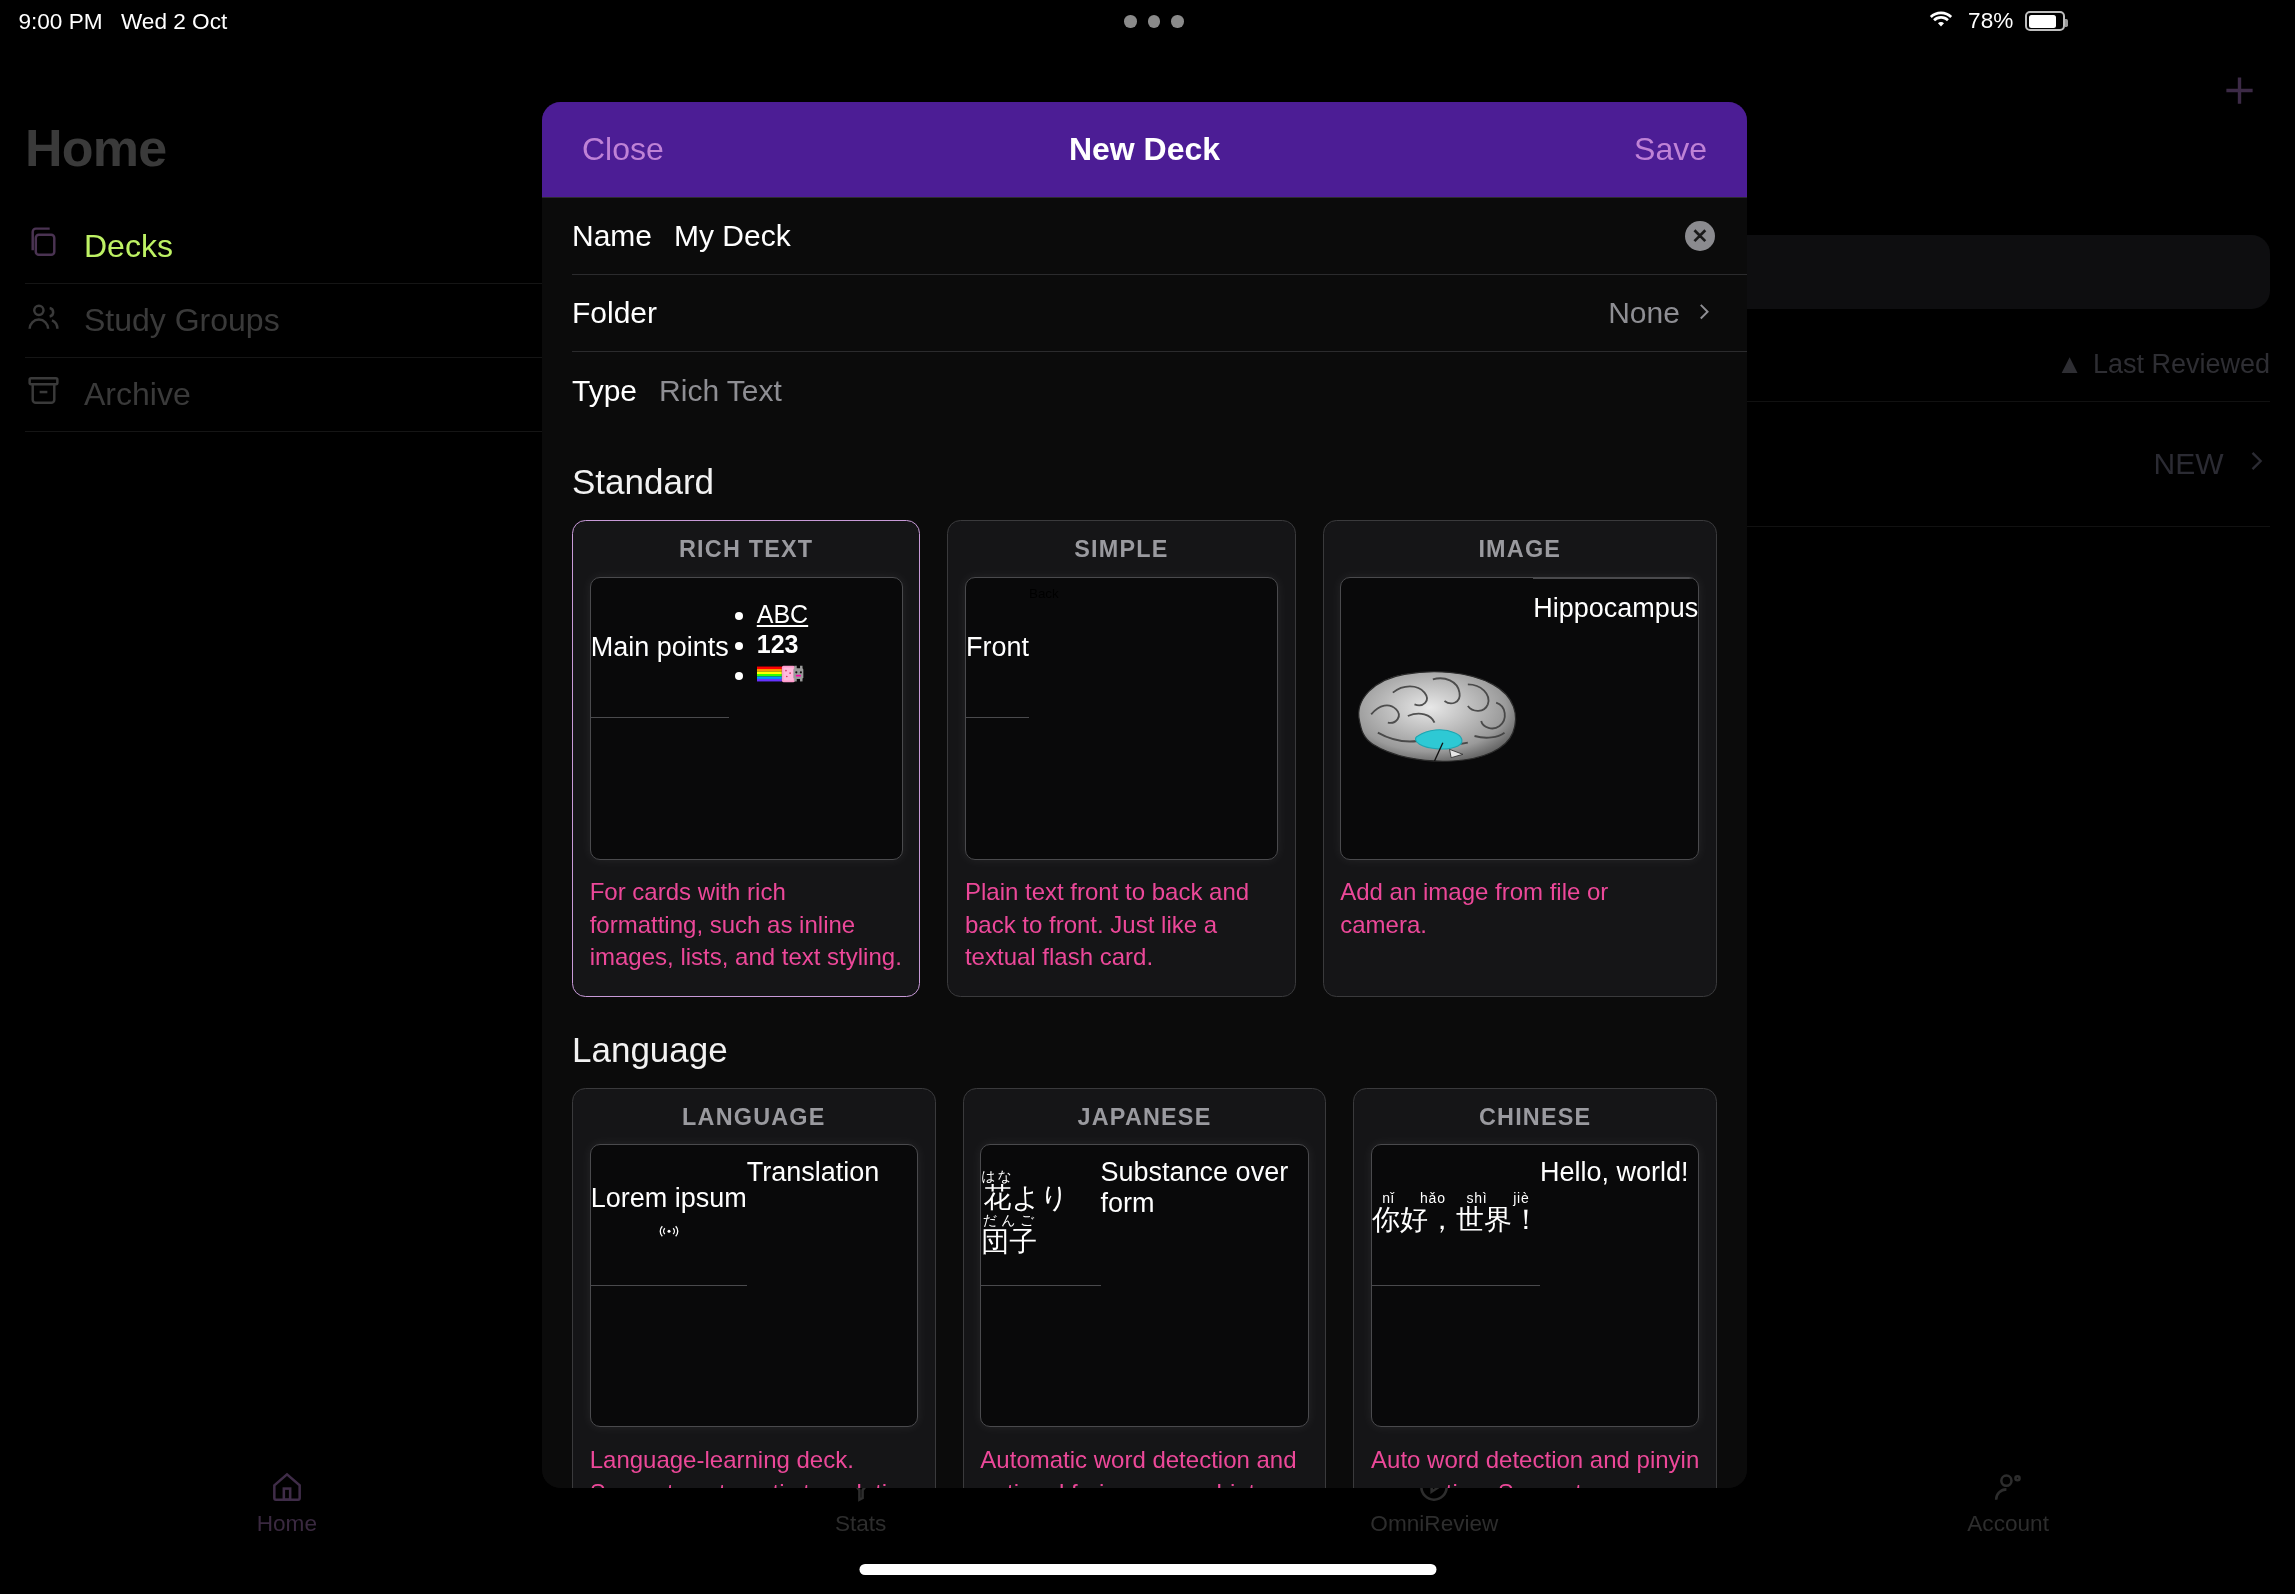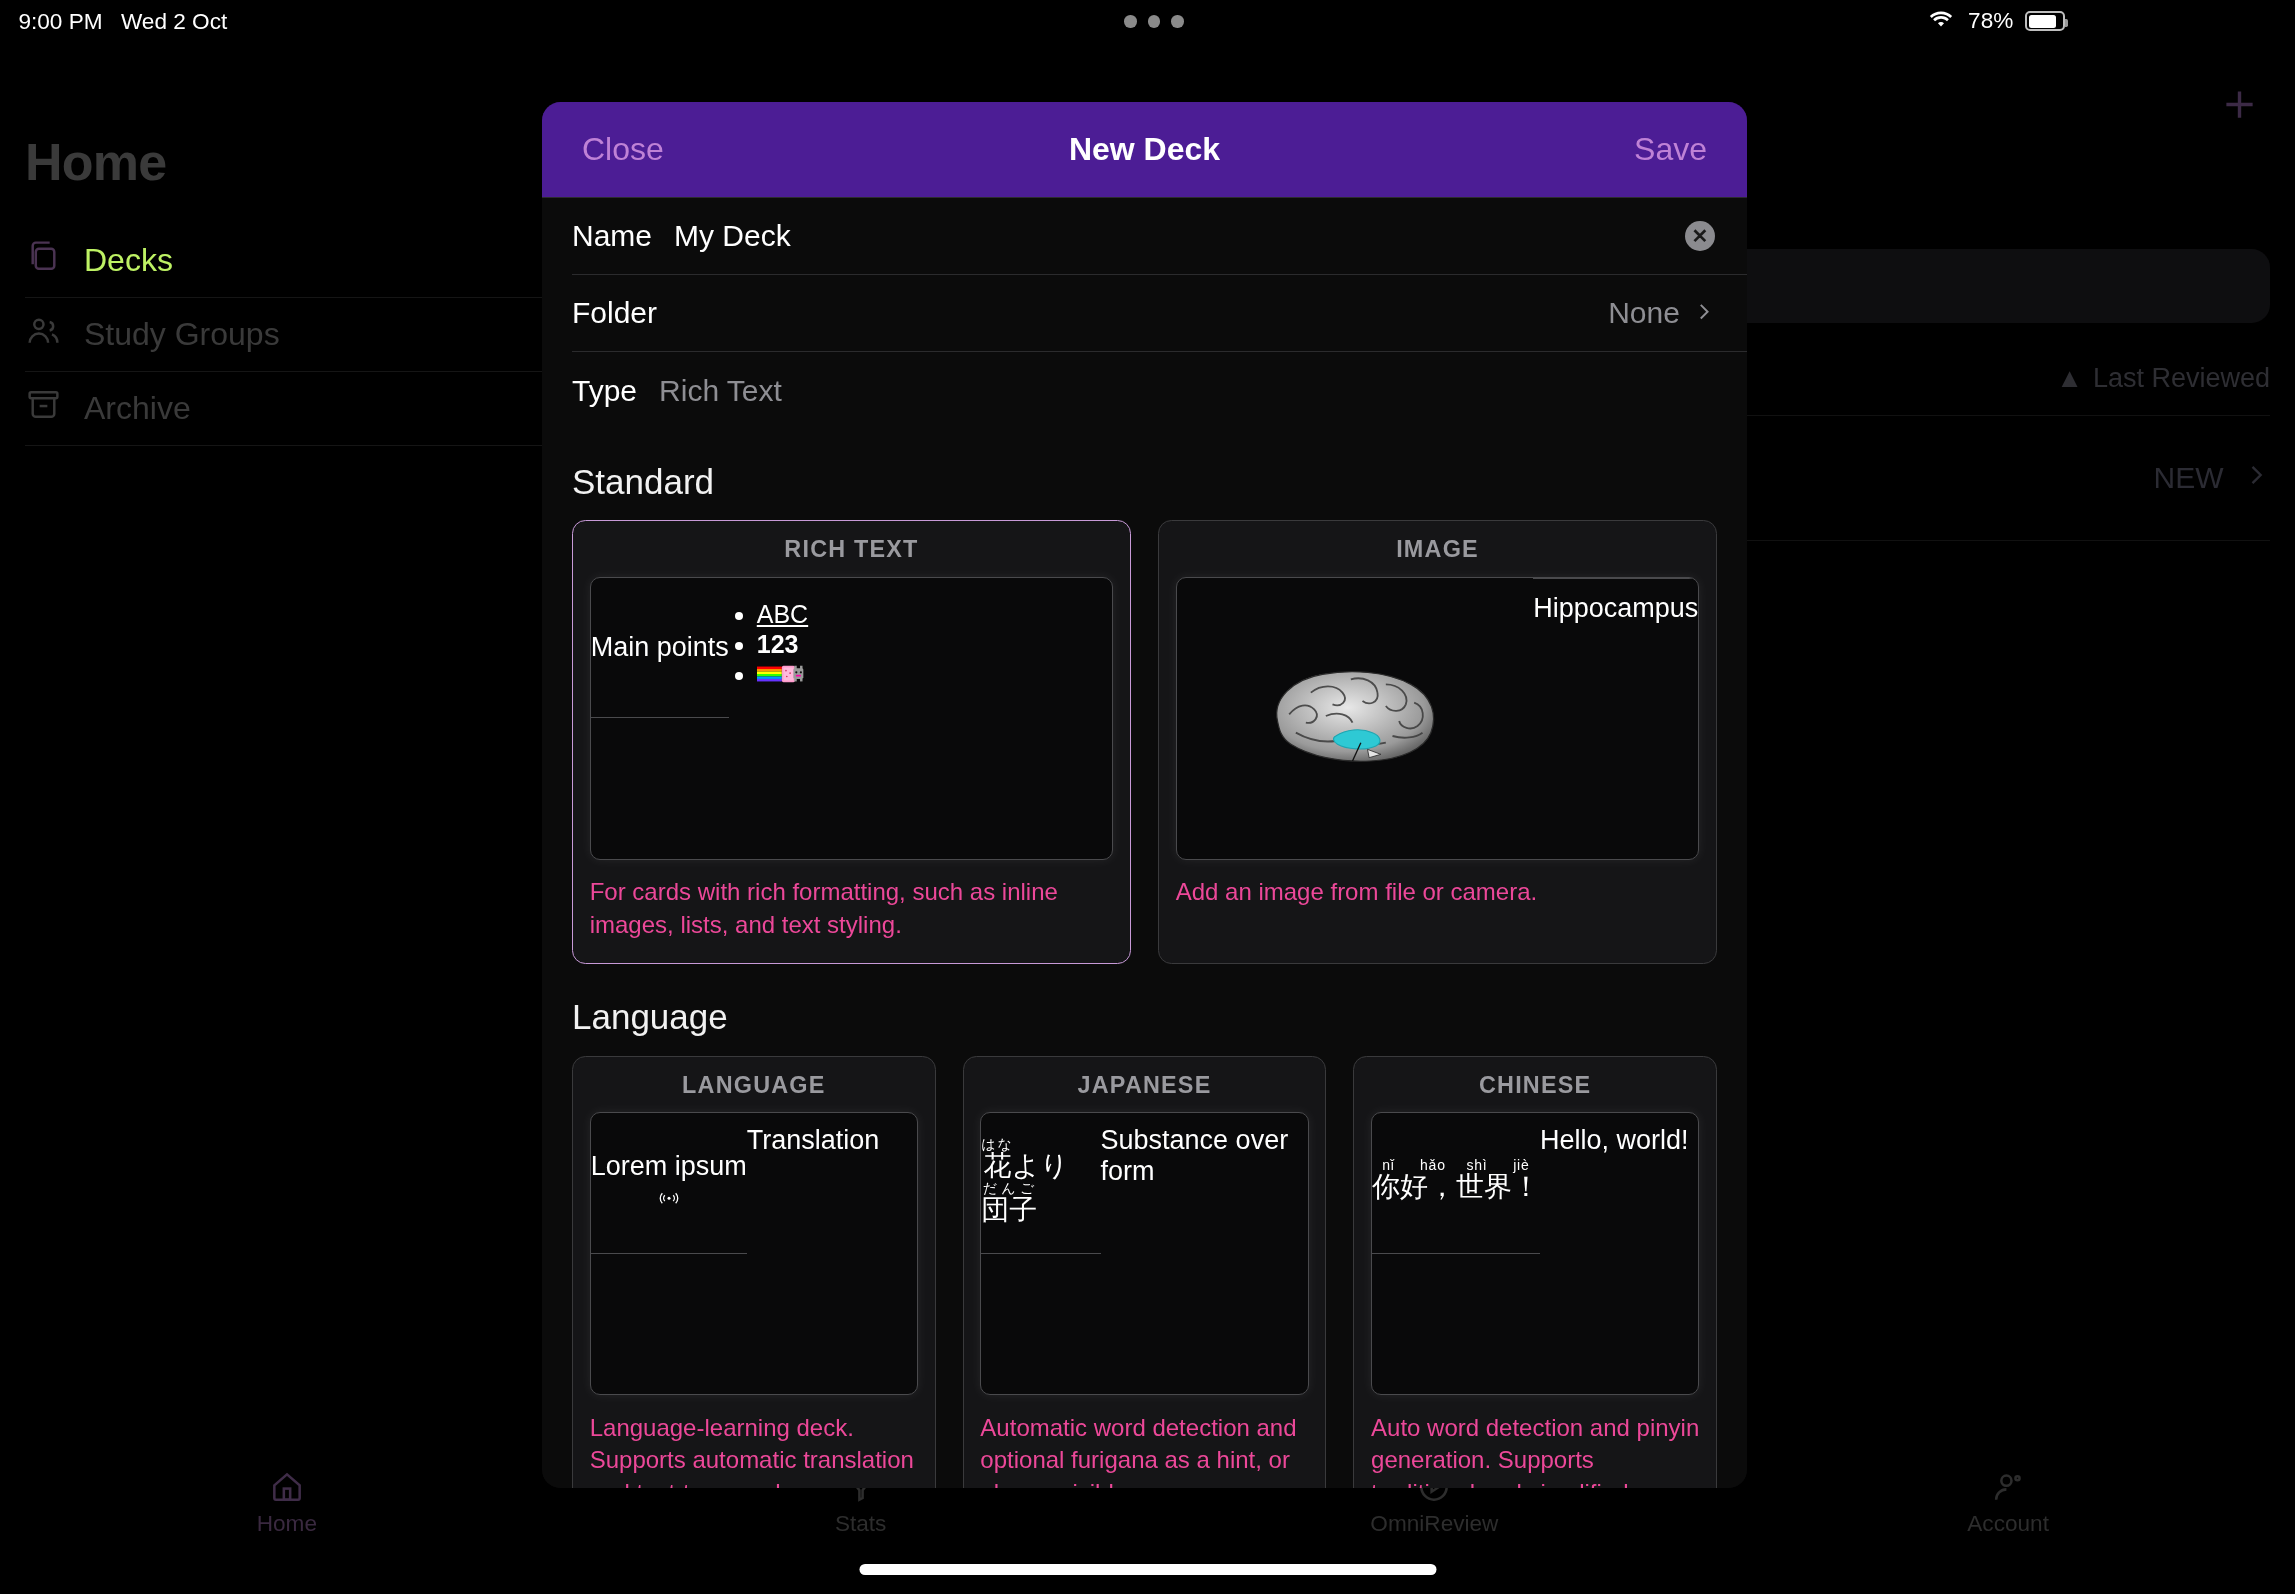--- a/index.html
+++ b/index.html
@@ -19,21 +19,21 @@
   }
   .sb-left { position:absolute; left:18.4px; display:flex; gap:18.4px; align-items:center; }
   .sb-right { position:absolute; right:25px; display:flex; gap:11.7px; align-items:center; }
   .sb-dots { position:absolute; left:1124px; top:15px; display:flex; gap:11px; }
   .sb-dots i { width:12.5px; height:12.5px; border-radius:50%; background:#8a8a8a; display:block; }
   .battery { position:relative; width:40px; height:20px; border:2.1px solid rgba(255,255,255,.75); border-radius:5px; }
   .battery::after { content:""; position:absolute; right:-5px; top:5.9px; width:3.3px; height:7.5px; background:rgba(255,255,255,.6); border-radius:0 1.7px 1.7px 0; }
   .battery i { position:absolute; left:1.7px; top:1.7px; bottom:1.7px; width:76%; background:#fff; border-radius:2.5px; display:block; }
 
   
-  .bg-app { position:absolute; inset:0;margin-top:14px; }
+  .bg-app { position:absolute; inset:0; }
   .sidebar { position:absolute; left:0; top:43px; width:640px; bottom:0; background:#000; }
   .sidebar-title {
     position:absolute; left:25px; top:75px; font-size:52px; font-weight:bold;
     color:#3a3a3a; letter-spacing:-0.8px;
   }
   .side-list { position:absolute; left:25px; top:167px; right:33px; }
   .side-item {
     display:flex; align-items:center; gap:22px; height:74px;
     font-size:32px; color:#3a3a3a; border-bottom:0.8px solid #151515;
   }
@@ -337,20 +337,28 @@
                       <rect x="52" y="19" width="3" height="3" fill="#9a9a9a"></rect>
                     </svg>
                   </span>
                 </li>
               </ul>
             </div>
           </div>
           <div class="desc">For cards with rich formatting, such as inline images, lists, and text styling.</div>
         </div>
 
+        <div class="type-card">
+          <div class="cap">SIMPLE</div>
+          <div class="preview">
+            <div class="pv-top-fixed">Front</div>
+            <div class="pv-bottom-fixed">Back</div>
+          </div>
+          <div class="desc">Plain text front to back and back to front. Just like a textual flash card.</div>
+        </div>
 
         <div class="type-card">
           <div class="cap">IMAGE</div>
           <div class="preview">
             <div class="brainwrap">
               <svg width="192" height="125" viewBox="0 0 230 150">
                 <defs>
                   <radialGradient id="bg1" cx="45%" cy="40%" r="70%">
                     <stop offset="0%" stop-color="#e8e8e8"></stop>
                       <stop offset="70%" stop-color="#9a9a9a"></stop>

